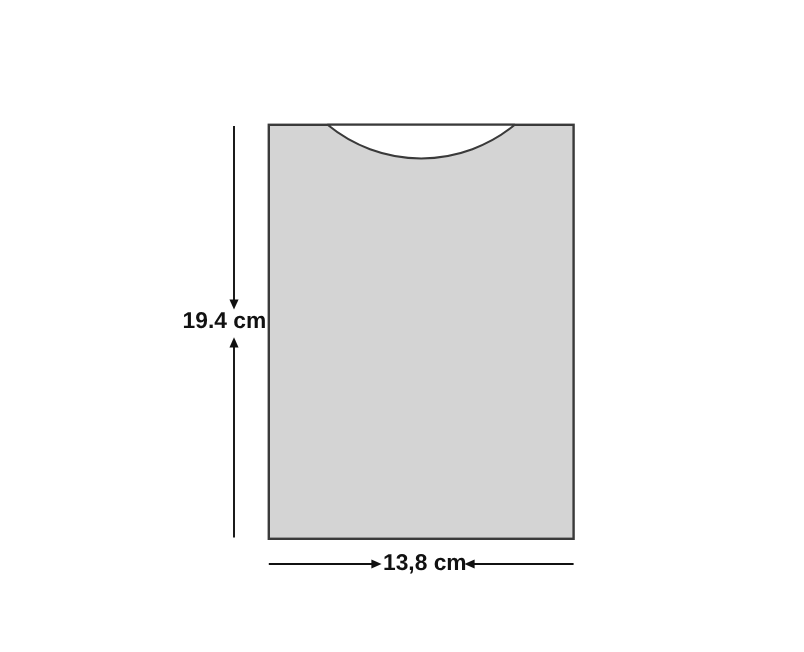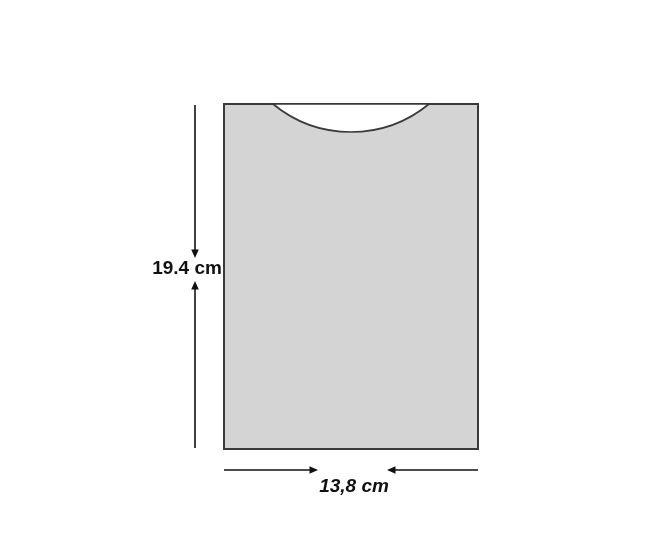--- a/index.html
+++ b/index.html
@@ -83,15 +83,15 @@
     <g class="dim">
       <line x1="224" y1="470" x2="310" y2="470"></line>
       <polygon points="318,470 309.5,466.2 309.5,473.8"></polygon>
       <polygon points="387,470 395.5,466.2 395.5,473.8"></polygon>
       <line x1="395" y1="470" x2="478" y2="470"></line>
     </g>
   </svg>
 
   <div class="dim-label" style="left:137px; top:257px;">19.4 cm</div>
 
-  <div class="dim-label" style="left:304px; top:475px;font-style:italic;">13,8 cm</div>
+  <div class="dim-label" style="left:304px; top:459px;">13,8 cm</div>
 
 </div>
 
 </body></html>

